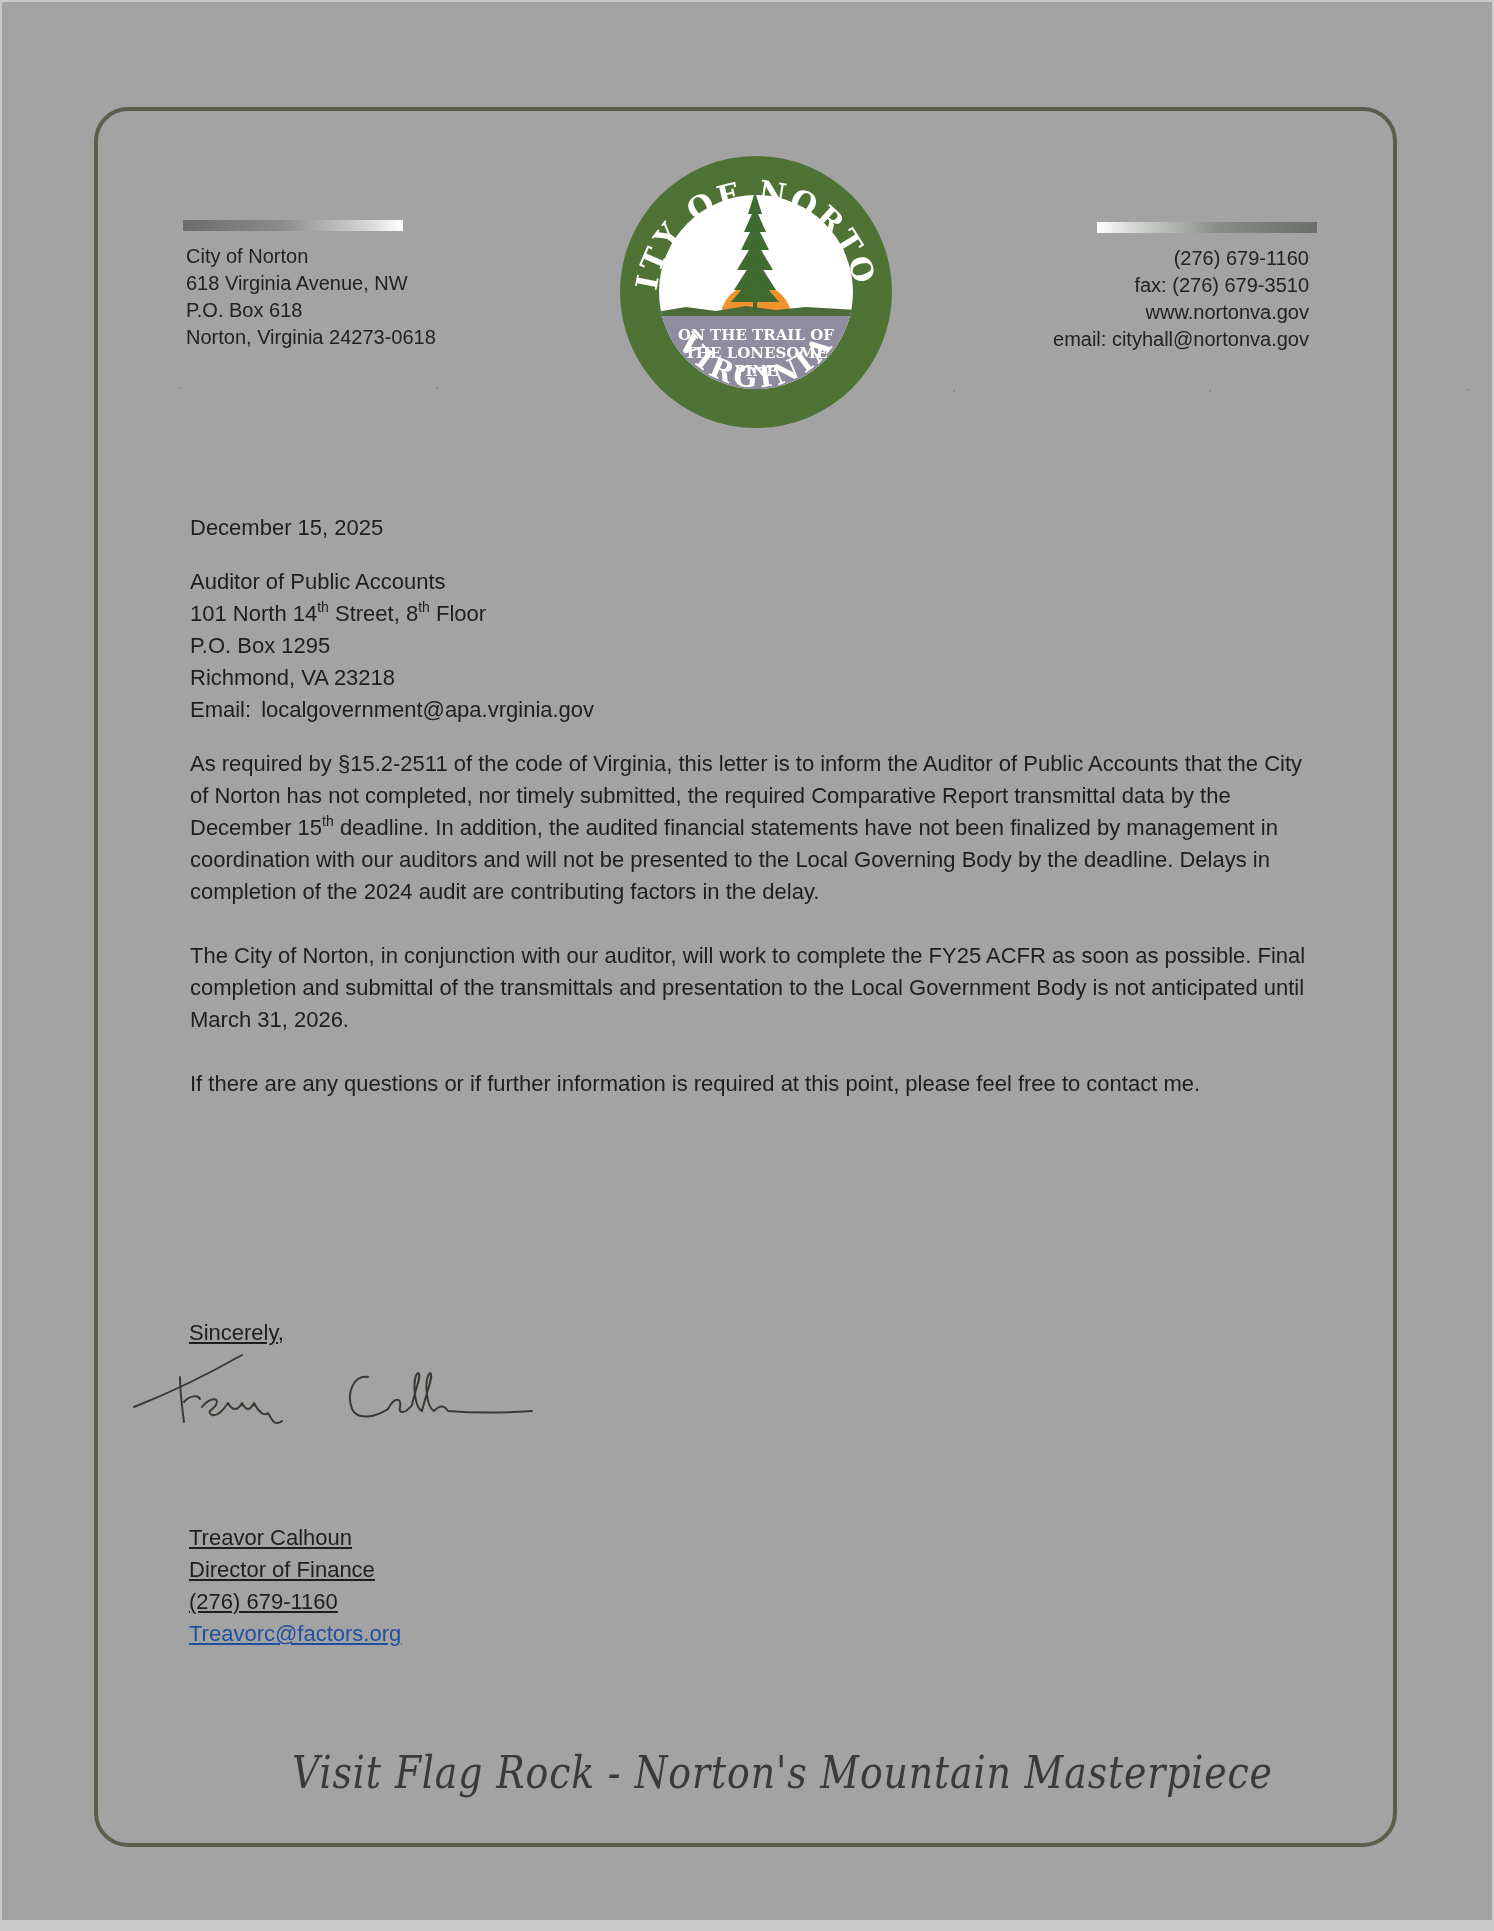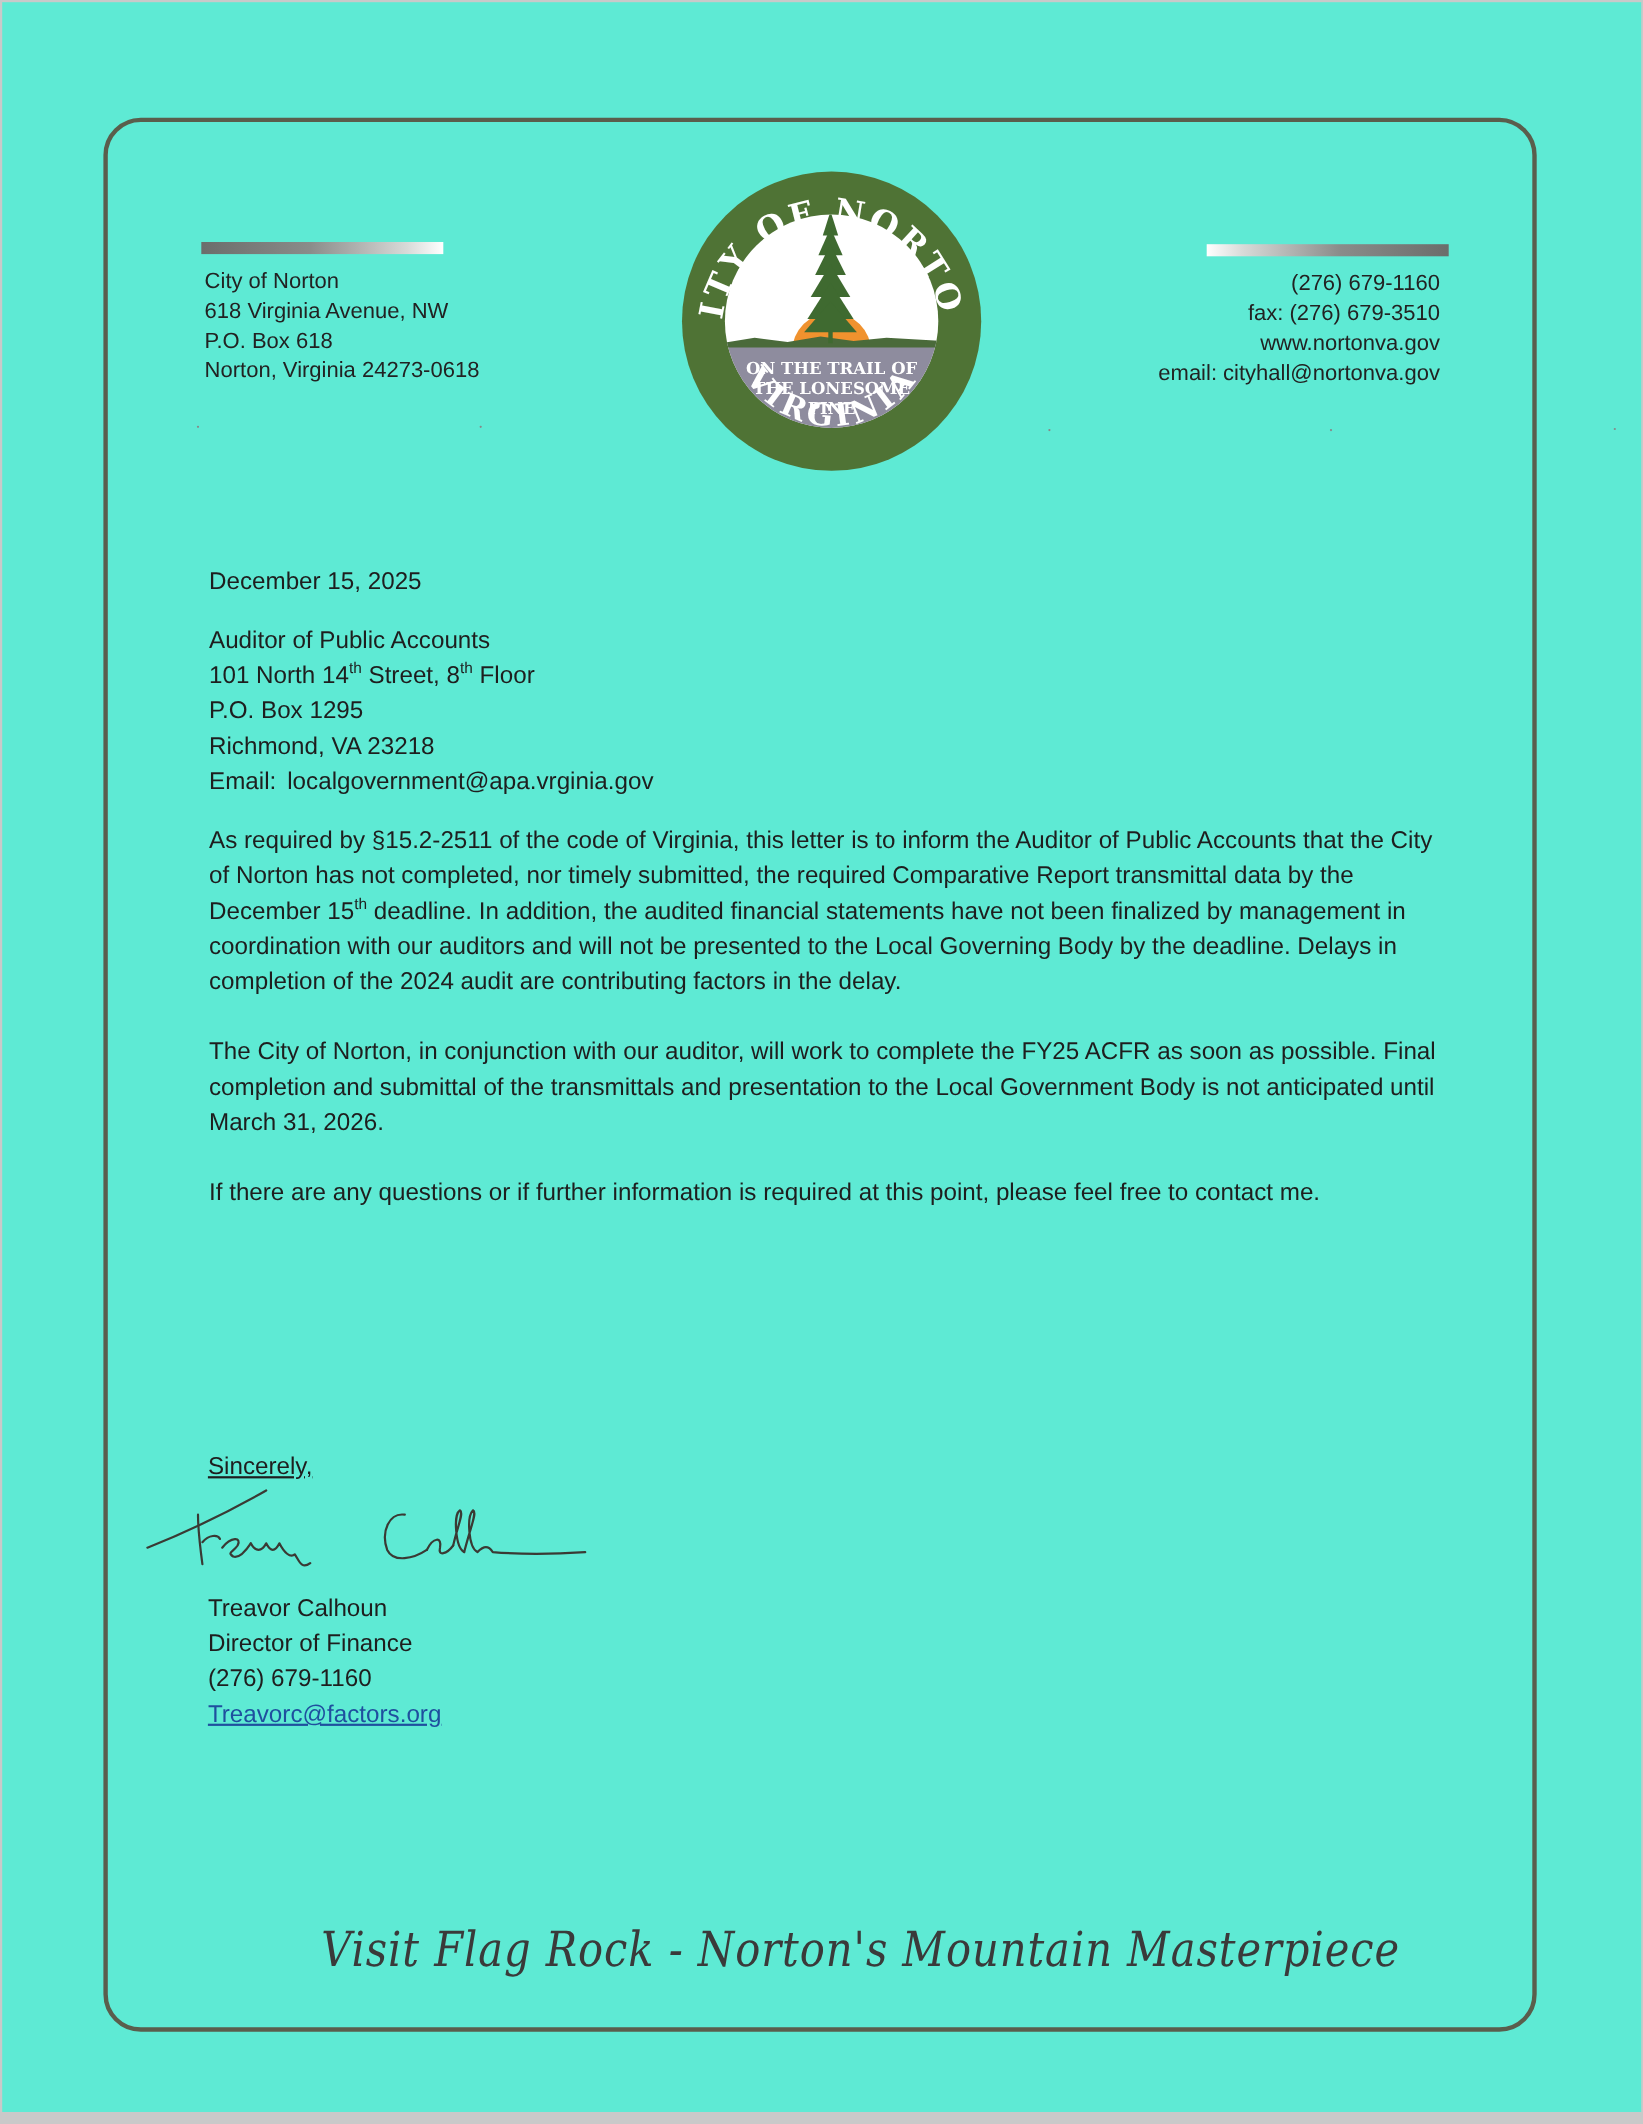--- a/index.html
+++ b/index.html
@@ -6,21 +6,21 @@
     body {
       width: 1494px; height: 1931px;
       background: #c9c9c9;
       position: relative;
       overflow: hidden;
       font-family: "Liberation Sans", "DejaVu Sans", sans-serif;
     }
     .page {
       position: absolute; left: 2px; top: 2px;
       width: 1490px; height: 1918px;
-      background: #5eead4;
+      background: #a3a3a3;
     }
     .frame {
       position: absolute;
       left: 92px; top: 105px;
       width: 1303px; height: 1740px;
       border: 4px solid #5a5e4c;
       border-radius: 34px;
       box-sizing: border-box;
     }
     .bar-left {
@@ -55,22 +55,22 @@
     .letter p { margin: 0; }
     .date { margin-bottom: 22px !important; }
     .recipient { margin-bottom: 22px !important; }
     .salutation { margin-bottom: 22px !important; }
     .para { margin-bottom: 32px !important; }
     .email-label { margin-right: 10px; }
     sup { font-size: 14px; vertical-align: 9px; line-height: 0; }
     .closing { position: absolute; left: 187px; top: 1318px; font-size: 22px; color: #1e1e1e; text-decoration: underline; }
     .signature { position: absolute; left: 130px; top: 1345px; width: 420px; height: 90px; }
     .signer {
-      position: absolute; left: 187px; top: 1444px;
-      font-size: 22px; line-height: 32px; color: #1e1e1e;
+      position: absolute; left: 187px; top: 1520px;
+      font-size: 22px; line-height: 32px; color: #1e1e1e; text-decoration: underline;
     }
     .signer div { white-space: nowrap; }
     .signer a { color: #1f4f9e; text-decoration: underline; }
     .footer-motto {
       position: absolute; left: 290px; top: 1745px; width: 930px;
       font-family: "DejaVu Serif", "Liberation Serif", serif;
       font-style: italic; font-size: 44px; color: #3a3a3a;
       letter-spacing: 1px; text-align: center; white-space: nowrap;
       transform: scaleX(0.86);
       transform-origin: left center;

